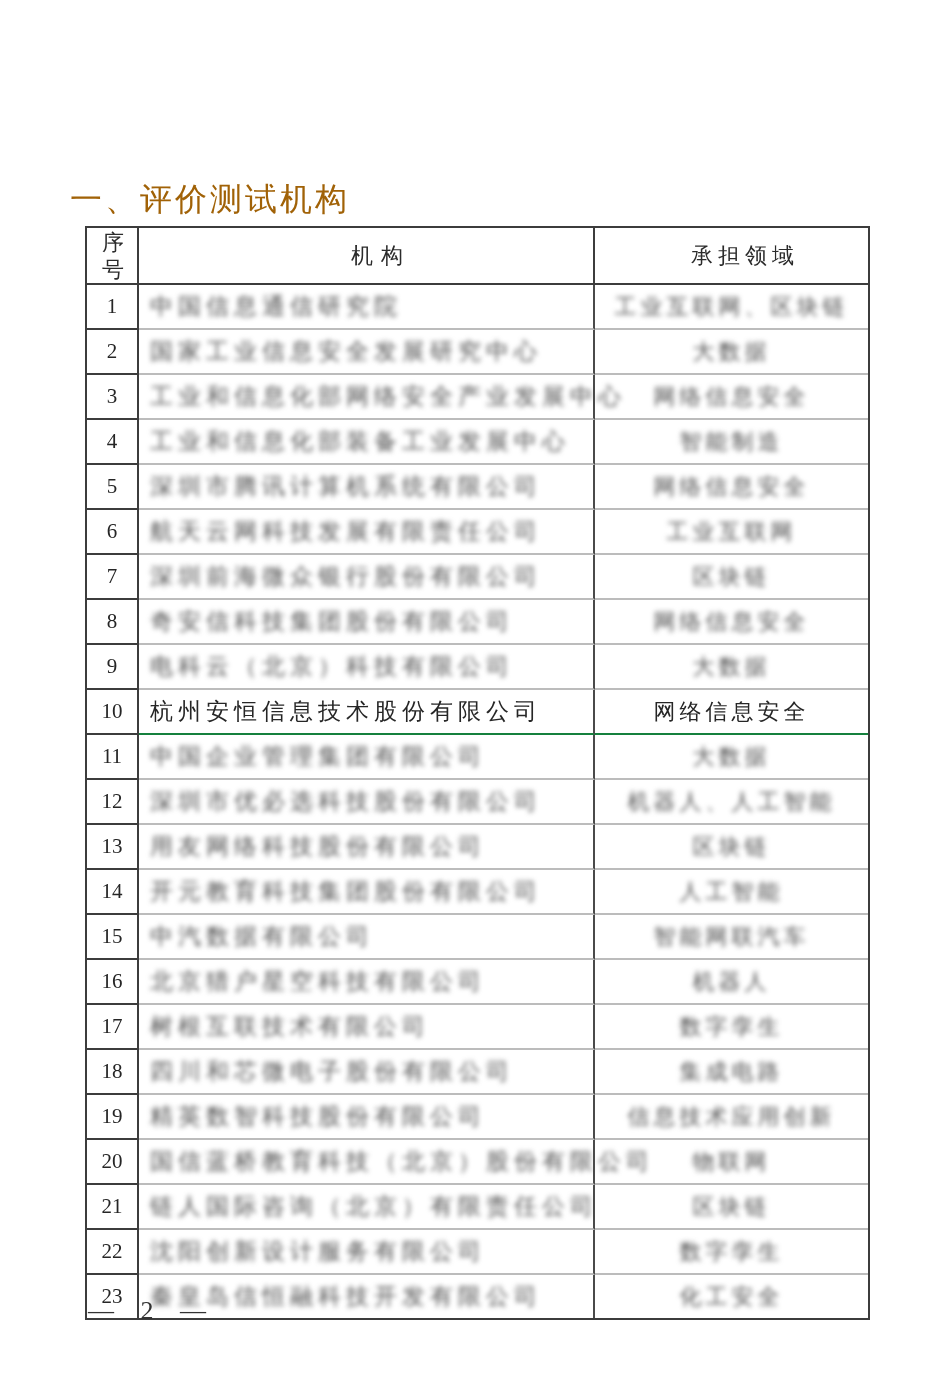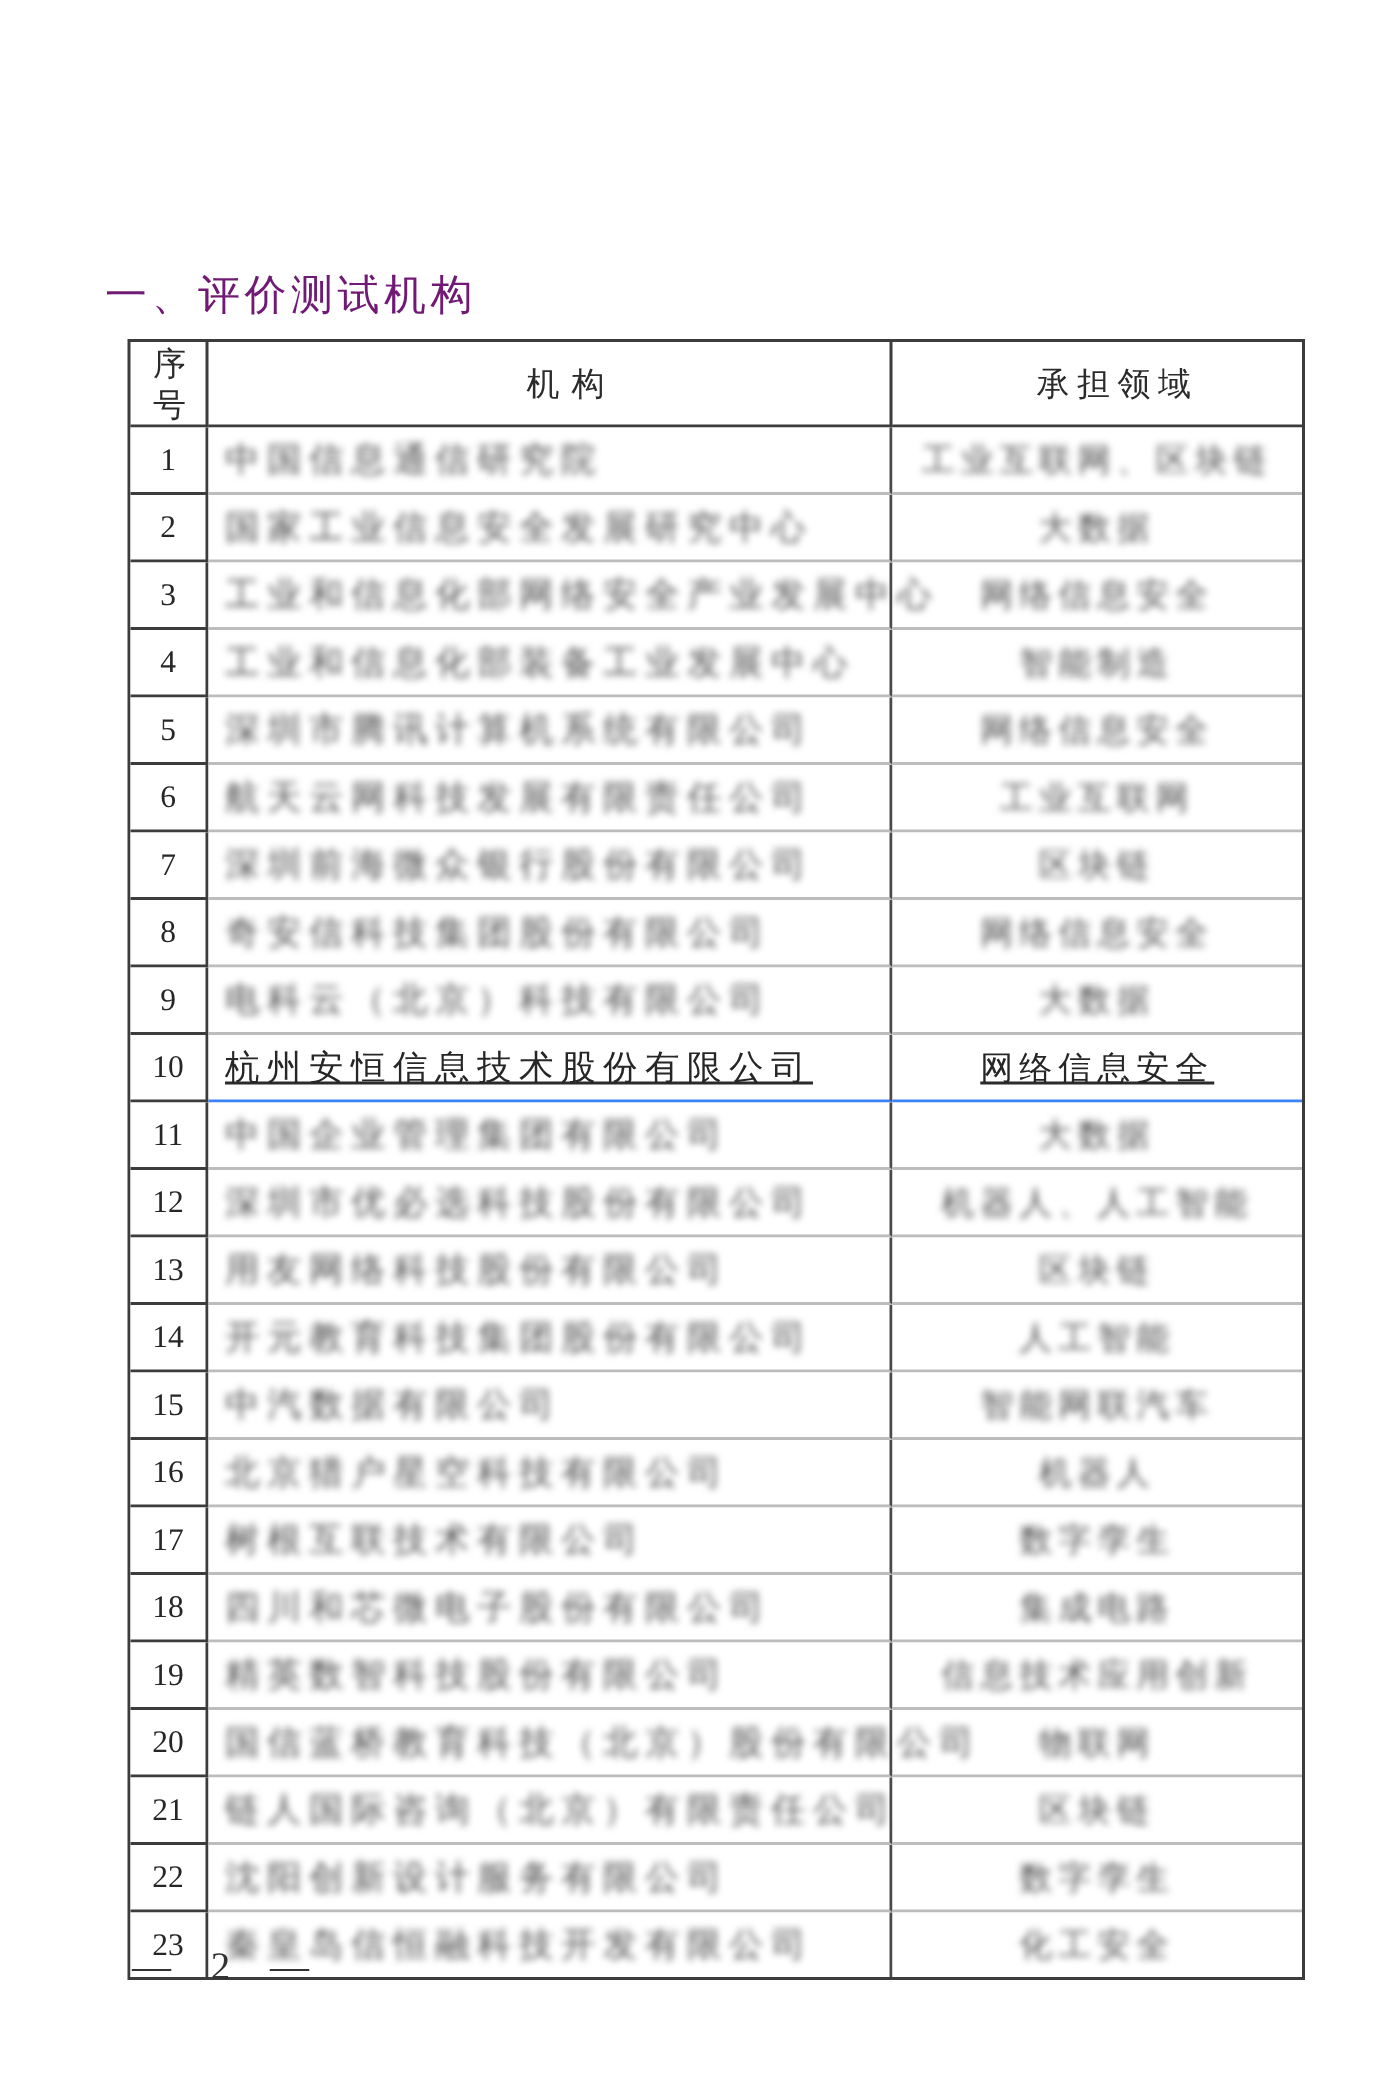--- a/index.html
+++ b/index.html
@@ -12,21 +12,21 @@
 
   .doc-title {
     position:absolute; left:66px; top:100px; margin:0;
     font-size:30px; font-weight:700; letter-spacing:1px; color:#1f1f1f;
     white-space:nowrap;
   }
   .doc-title .gap { display:inline-block; width:30px; }
 
   .section-heading {
     position:absolute; left:70px; top:178px; margin:0;
-    font-size:28px; font-weight:400; letter-spacing:3px; color:#701a75;
+    font-size:32px; font-weight:400; letter-spacing:3px; color:#a16207;
     white-space:nowrap;
   }
 
   .tbl {
     position:absolute; left:85px; top:226px; width:781px;
     border:2px solid #3c3c3c; background:#ffffff;
     display:grid; grid-template-columns:52px 456px 1fr;
   }
   .hcell {
     height:55px; display:flex; align-items:center; justify-content:center;
@@ -37,21 +37,21 @@
   .hcell.field { letter-spacing:5px; text-indent:5px; }
 
   .cell { height:43px; display:flex; align-items:center; font-size:22px; background:#fff; }
   .cell.no {
     justify-content:center; font-size:21px; color:#222;
     border-right:2px solid #3c3c3c; border-bottom:2px solid #3c3c3c;
   }
   .cell.org { padding-left:11px; border-right:2px solid #4a4a4a; font-size:23px; letter-spacing:5px; }
   .cell.field { justify-content:center; letter-spacing:4px;text-align:right; }
   .cell.soft  { border-bottom:2px solid #bcbcbc; }
-  .cell.crispb{ border-bottom:2px solid #3b82f6;text-decoration:underline; }
+  .cell.crispb{ border-bottom:2px solid #15803d; }
   .cell.lastrow { border-bottom:none !important; }
 
   .blurtxt { filter:blur(2.6px); color:#4e4e4e; white-space:nowrap; }
   .cleartxt { color:#262626; white-space:nowrap; }
 
   .page-number {
     position:absolute; left:88px; top:1296px; font-size:26px; color:#333;
     letter-spacing:2px; word-spacing:16px; white-space:nowrap;
   }
 </style>

